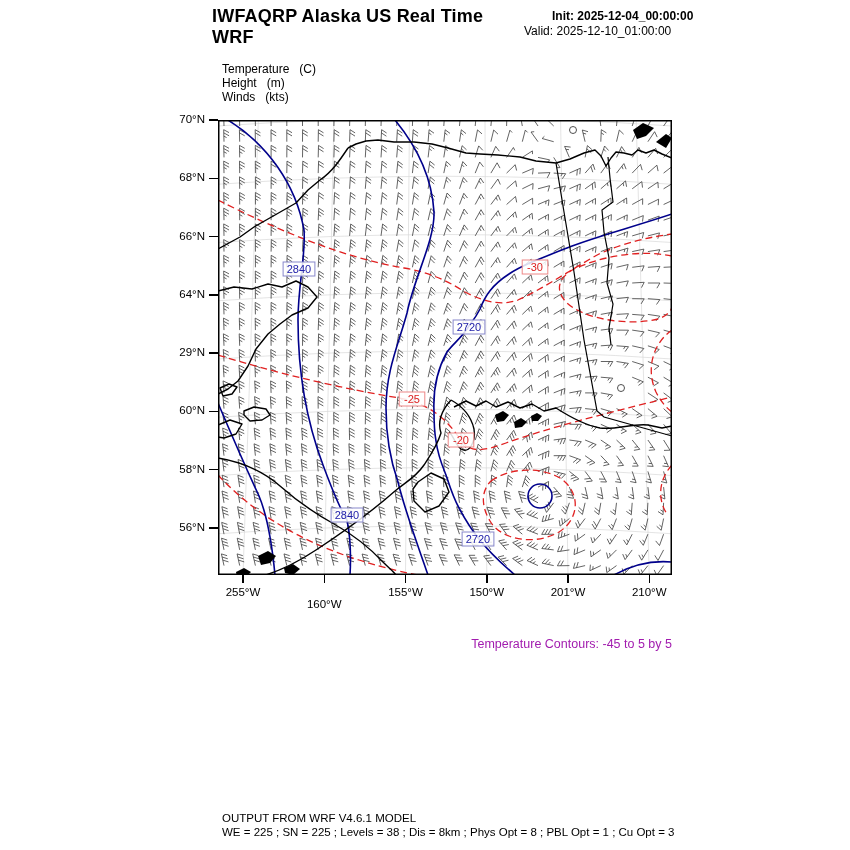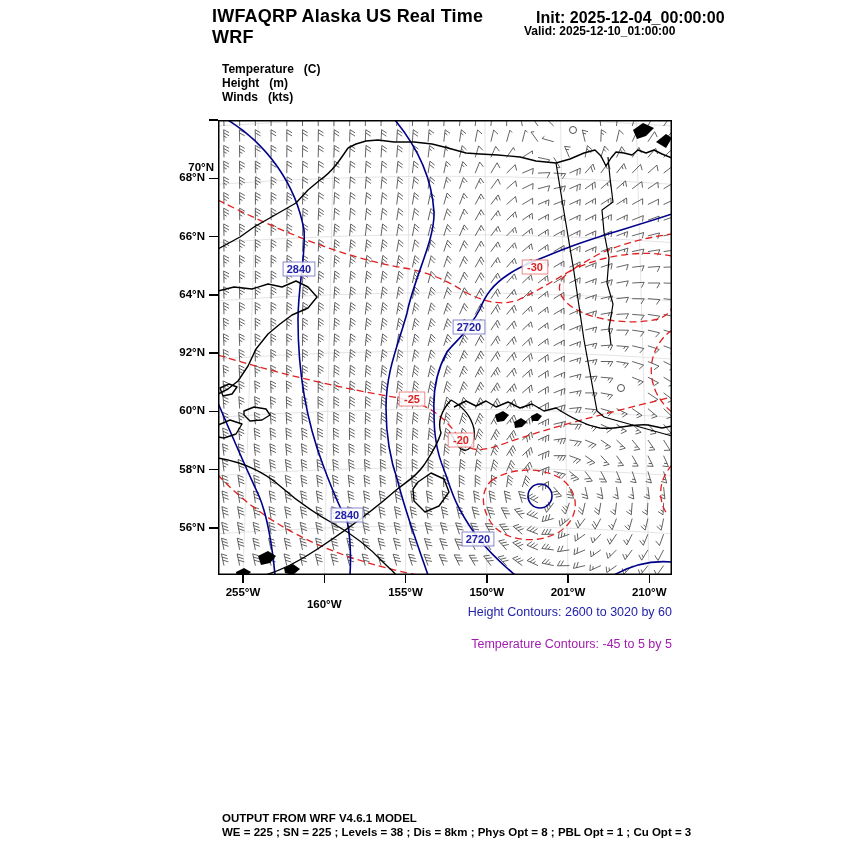--- a/index.html
+++ b/index.html
@@ -1,20 +1,20 @@
 <!DOCTYPE html>
 <html><head>
 <meta charset="utf-8">
 <style>
   html,body{margin:0;padding:0;background:#ffffff;}
   #canvas{position:relative;width:850px;height:850px;background:#ffffff;overflow:hidden;
           font-family:"Liberation Sans",sans-serif;color:#000;}
-  .abs{position:absolute;font-weight:bold;}
+  .abs{position:absolute;}
   #page-title{left:212px;top:6px;width:310px;font-size:18px;font-weight:bold;letter-spacing:.2px;}
-  #init-line{left:536px;top:9px;font-size:16px;font-weight:bold;}
+  #init-line{left:552px;top:9px;font-size:12px;font-weight:bold;}
   #valid-line{left:524px;top:24px;font-size:12px;}
   #legend{left:222px;top:62px;font-size:12px;line-height:14px;}
   .legend-row{white-space:pre;}
   #plot-frame{left:218px;top:120px;width:454px;height:527px;}
   #plot-frame svg{display:block;}
   .lat-label{position:absolute;width:52px;text-align:right;font-size:11.5px;}
   .lon-label{position:absolute;width:64px;text-align:center;font-size:11.5px;}
   .tickmark{position:absolute;background:#000;}
   .note{position:absolute;font-size:12.5px;text-align:right;width:300px;}
   #footer{left:222px;top:812px;font-size:11.5px;line-height:13.5px;}
@@ -29,29 +29,29 @@
   <div id="valid-line" class="abs">Valid: 2025-12-10_01:00:00</div>
 
   <div id="legend" class="abs">
       <div class="legend-row">Temperature   (C)</div>
       <div class="legend-row">Height   (m)</div>
       <div class="legend-row">Winds   (kts)</div>
     </div>
 
   <div id="axis-layer" class="abs" style="left:0;top:0;width:850px;height:850px;">
       <div class="tickmark" style="left: 209px; top: 119.25px; width: 9px; height: 1.5px;"></div>
-      <div class="lat-label" style="left: 162px; top: 113px; margin-top: 48px;">70°N</div>
+      <div class="lat-label" style="left: 153px; top: 113px;">70°N</div>
       <div class="tickmark" style="left: 209px; top: 177.5px; width: 9px; height: 1.5px;"></div>
       <div class="lat-label" style="left: 153px; top: 171.25px;">68°N</div>
       <div class="tickmark" style="left: 209px; top: 235.75px; width: 9px; height: 1.5px;"></div>
       <div class="lat-label" style="left: 153px; top: 229.5px;">66°N</div>
       <div class="tickmark" style="left: 209px; top: 294px; width: 9px; height: 1.5px;"></div>
       <div class="lat-label" style="left: 153px; top: 287.75px;">64°N</div>
       <div class="tickmark" style="left: 209px; top: 352.25px; width: 9px; height: 1.5px;"></div>
-      <div class="lat-label" style="left: 153px; top: 346px;">92°N</div>
+      <div class="lat-label" style="left: 153px; top: 346px;">29°N</div>
       <div class="tickmark" style="left: 209px; top: 410.5px; width: 9px; height: 1.5px;"></div>
       <div class="lat-label" style="left: 153px; top: 404.25px;">60°N</div>
       <div class="tickmark" style="left: 209px; top: 468.75px; width: 9px; height: 1.5px;"></div>
       <div class="lat-label" style="left: 153px; top: 462.5px;">58°N</div>
       <div class="tickmark" style="left: 209px; top: 527px; width: 9px; height: 1.5px;"></div>
       <div class="lat-label" style="left: 153px; top: 520.75px;">56°N</div>
       <div class="tickmark" style="left: 242.25px; top: 575px; width: 1.5px; height: 8px;"></div>
       <div class="lon-label" style="left: 211px; top: 586px;">255°W</div>
       <div class="tickmark" style="left: 323.5px; top: 575px; width: 1.5px; height: 8px;"></div>
       <div class="lon-label" style="left: 292.25px; top: 586px; margin-top: 12px;">160°W</div>
@@ -152,21 +152,20 @@
           </g>
           <g>
             <rect x="230.2" y="313" width="25.6" height="14" fill="#ffffff" fill-opacity="0.85" stroke="#ee8888" stroke-width="1"></rect>
             <text x="243" y="323.8" text-anchor="middle" font-size="11" font-family="&quot;Liberation Sans&quot;,sans-serif" fill="#dd2222">-20</text>
           </g>
         </g>
       <rect x="0.75" y="0.75" width="452.5" height="453.5" fill="none" stroke="#000" stroke-width="1.5"></rect>
     </svg>
   </div>
 
-  <div id="note-height" class="note" style="left: 372px; top: 605px; color: rgb(34, 34, 170);">Height Contours: 2600 to 3020 by 60</div>
   <div id="note-temp" class="note" style="left: 372px; top: 637px; color: #a21caf;">Temperature Contours: -45 to 5 by 5</div>
 
   <div id="footer" class="abs">
     <div>OUTPUT FROM WRF V4.6.1 MODEL</div>
     <div>WE = 225 ; SN = 225 ; Levels = 38 ; Dis = 8km ; Phys Opt = 8 ; PBL Opt = 1 ; Cu Opt = 3</div>
   </div>
 
 </div>
 
 </body></html>

